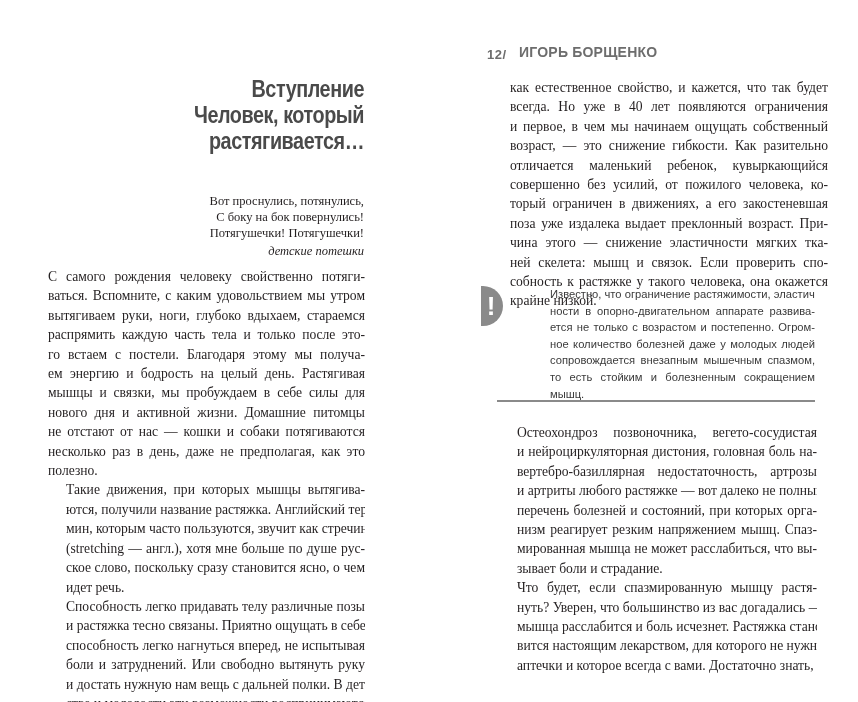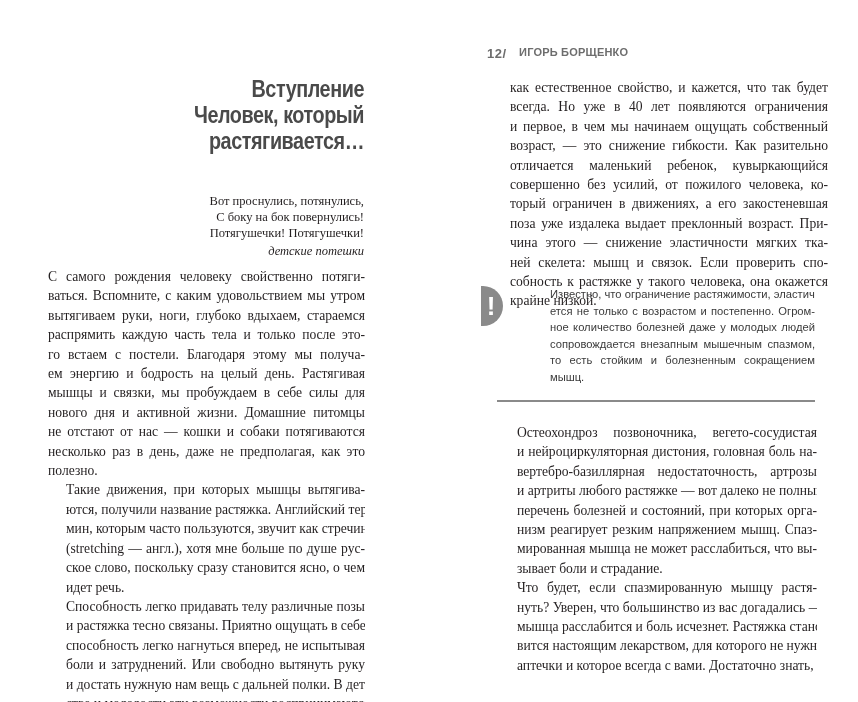--- a/index.html
+++ b/index.html
@@ -20,21 +20,21 @@
     .body-text { position: absolute; font-size: 13.6px; line-height: 19.4px; text-align: justify; color: #231f20; }
     .body-text p { margin: 0; }
     .body-text p.indent { text-indent: 18px; }
     .body-text .ln { display: block; text-align: justify; text-align-last: justify; white-space: nowrap; overflow: hidden; }
     .body-text .ln.last { text-align-last: left; }
 
     .left-body { left: 48px; width: 317px; top: 267px; }
 
     .running-head { position: absolute; left: 58px; top: 44px; font-family: "Liberation Sans", sans-serif; color: #6d6d6d; }
     .running-head .page-num { font-weight: bold; font-size: 13px; letter-spacing: 0.5px; }
-    .running-head .author { font-size: 11px; font-weight: bold; margin-left: 8px; letter-spacing: 0.2px; vertical-align: 2px; }
+    .running-head .author { font-size: 14px; font-weight: bold; margin-left: 8px; letter-spacing: 0.2px; vertical-align: 2px; }
 
     .right-body-1 { left: 81px; width: 318px; top: 78px; }
 
     .callout { position: absolute; left: 52px; top: 286px; width: 334px; }
     .callout-icon { position: absolute; left: 0; top: 0; width: 22px; height: 40px; background: #8a8a8a; border-radius: 0 20px 20px 0; }
     .callout-icon span { position: absolute; left: 2px; top: 5px; width: 16px; text-align: center; color: #ffffff; font-family: "Liberation Sans", sans-serif; font-weight: bold; font-size: 26px; line-height: 30px; }
     .callout-text { position: absolute; left: 57px; top: 0; width: 277px; font-family: "Liberation Sans", sans-serif; font-size: 11.2px; line-height: 16.6px; color: #3a3a3a; }
     .callout-text .ln { display: block; text-align: justify; text-align-last: justify; white-space: nowrap; overflow: hidden; padding-left: 12px; }
     .callout-text .ln.last { text-align-last: left; }
     .callout-rule { position: absolute; left: 68px; top: 400px; width: 318px; height: 1.5px; background: #8a8a8a; }
@@ -113,20 +113,21 @@
         <span class="ln last">крайне низкой.</span>
       </p>
     </div>
 
   <div class="callout">
     <div class="callout-icon">
         <span>!</span>
       </div>
     <div class="callout-text" id="callout-text">
         <span class="ln">Известно, что ограничение растяжимости, эластич-</span>
+        <span class="ln">ности в опорно-двигательном аппарате развива-</span>
         <span class="ln">ется не только с возрастом и постепенно. Огром-</span>
         <span class="ln">ное количество болезней даже у молодых людей</span>
         <span class="ln">сопровождается внезапным мышечным спазмом,</span>
         <span class="ln">то есть стойким и болезненным сокращением</span>
         <span class="ln last">мышц.</span>
       </div>
   </div>
   <div class="callout-rule"></div>
 
   <div class="body-text right-body-2" id="right-body-2">

